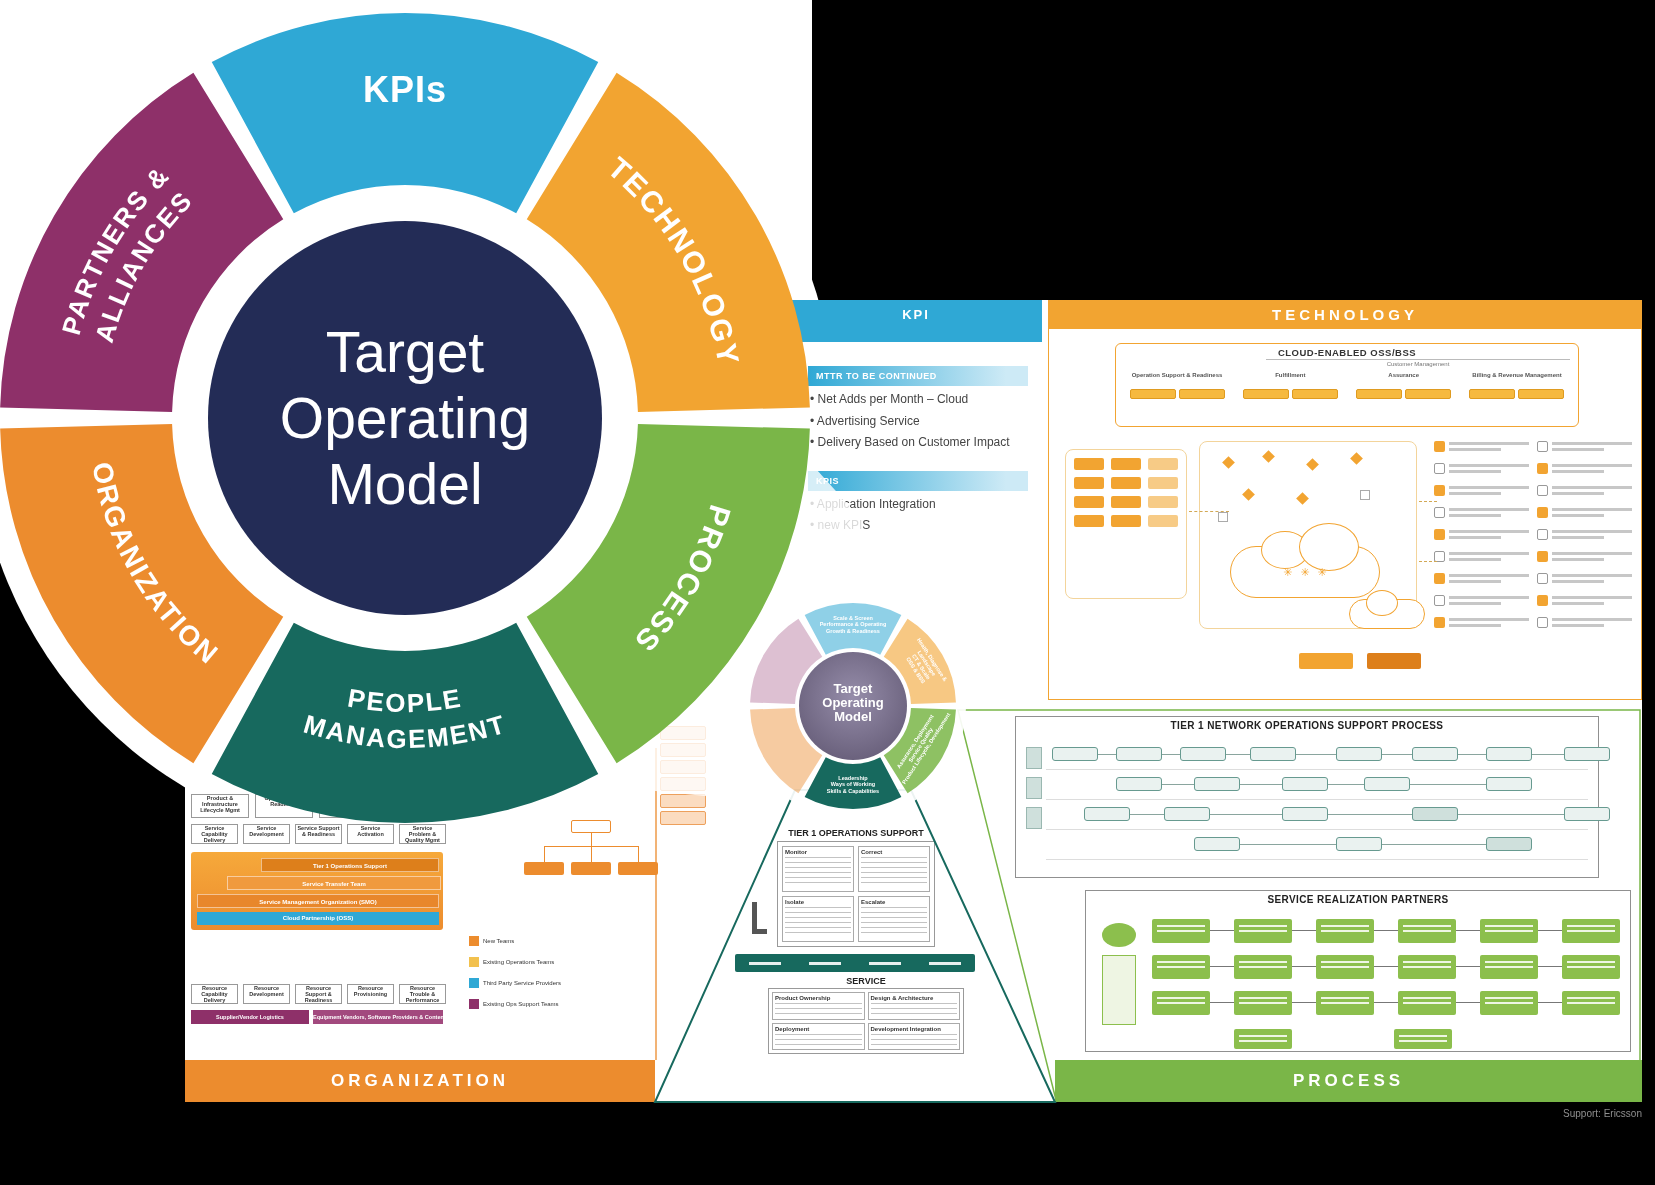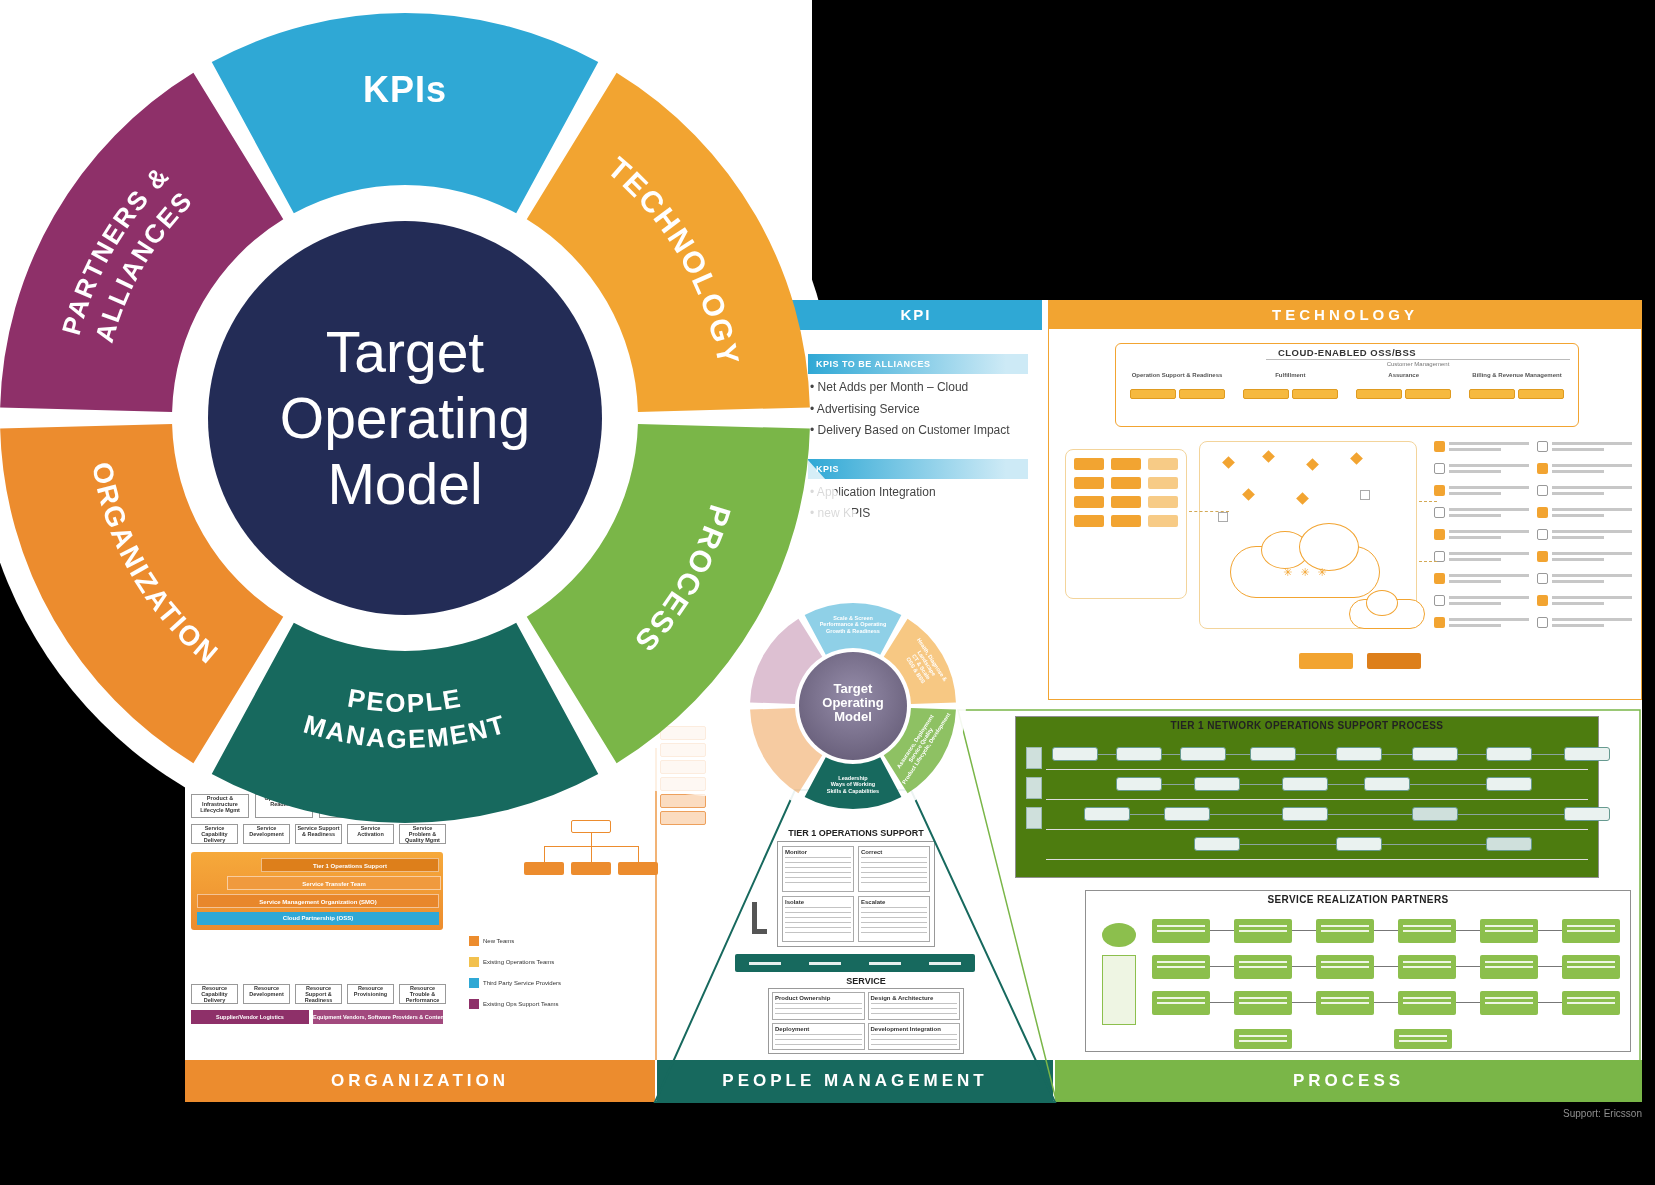--- a/index.html
+++ b/index.html
@@ -8,21 +8,21 @@
   #stage{position:relative;width:1655px;height:1185px;background:#000;overflow:hidden}
   .abs{position:absolute}
 
   
   #bg-circle{left:-25px;top:-12px;width:860px;height:860px;border-radius:50%;background:#fff}
   #bg-top{left:0;top:0;width:812px;height:310px;background:#fff}
   #poster-bg{left:185px;top:300px;width:1457px;height:802px;background:#fff}
 
   
   #kpi-panel{left:790px;top:300px;width:252px;height:362px;background:#fff}
-  #kpi-header{height:30px;line-height:30px;text-align:center;background:#2FA8D5;color:#fff;font-weight:bold;font-size:15px;letter-spacing:2px}
+  #kpi-header{height:42px;line-height:30px;text-align:center;background:#2FA8D5;color:#fff;font-weight:bold;font-size:13px;letter-spacing:2px}
   #kpi-sections{padding:24px 14px 0 18px}
   .kpi-bar{height:20px;line-height:20px;background:linear-gradient(90deg,#2FA8D5,#cdeaf6 90%);color:#fff;font-size:9px;font-weight:bold;padding-left:8px;letter-spacing:.5px;margin-top:20px;white-space:nowrap;overflow:hidden}
   .kpi-bar.first{margin-top:0}
   .kpi-bullet{font-size:12px;color:#444;margin:6px 0 0 2px;line-height:1.3}
 
   
   #tech-panel{left:1048px;top:300px;width:594px;height:400px;background:#fff;border:1.5px solid #F2A431}
   #tech-header{height:28px;line-height:28px;text-align:center;background:#F2A431;color:#fff;font-weight:bold;font-size:15px;letter-spacing:4px}
   #cloud-box{position:absolute;left:66px;top:42px;width:464px;height:84px;border:1px solid #F2A431;border-radius:6px;background:#fff}
   #cloud-title{text-align:center;font-size:9.5px;font-weight:bold;color:#333;margin-top:3px;letter-spacing:.5px}
@@ -51,21 +51,21 @@
   .ticon{width:11px;height:11px;border-radius:2px;flex:0 0 auto}
   .ticon.y{background:#F2A431}
   .ticon.g{background:#fff;border:1px solid #999}
   .tlwrap{flex:1;padding-top:1px}
   .tl{height:3px;background:#c7c7c7;margin-bottom:3px}
   .tl.s{width:65%}
   .tbx{position:absolute;width:54px;height:16px;background:#F2A431;border-radius:2px}
   .tdash{position:absolute;border-top:1px dashed #d2a855}
 
   
-  #pbox1{left:1015px;top:716px;width:584px;height:162px;background:#4d7c0f;border:1px solid #909090}
+  #pbox1{left:1015px;top:716px;width:584px;height:162px;background:#ffffff;border:1px solid #909090}
   #pbox2{left:1085px;top:890px;width:546px;height:162px;background:#fff;border:1px solid #909090}
   .pbox-title{text-align:center;font-size:10px;font-weight:bold;color:#222;margin-top:3px;letter-spacing:.4px}
   #flow1{position:absolute;left:8px;top:22px;right:8px;bottom:4px}
   .lane{position:absolute;left:22px;right:2px;height:1px;background:#ddd}
   .lanecell{position:absolute;width:16px;height:22px;background:#cfe0dc;border:1px solid #9ab8b1}
   .fbox{position:absolute;width:46px;height:14px;background:#eaf2f0;border:1px solid #679a90;border-radius:3px}
   .fbox.dark{background:#cfe0dc}
   .fline{position:absolute;height:1px;background:#8aa59e}
   #flow2{position:absolute;left:8px;top:20px;right:8px;bottom:4px}
   .gell{position:absolute;left:8px;top:12px;width:34px;height:24px;background:#8CBF4D;border-radius:50%}
@@ -126,21 +126,21 @@
 
 <div id="stage">
 
   <div class="abs" id="bg-top"></div>
   <div class="abs" id="bg-circle"></div>
   <div class="abs" id="poster-bg"></div>
 
   <div class="abs" id="kpi-panel">
     <div id="kpi-header">KPI</div>
     <div id="kpi-sections">
-        <div class="kpi-bar first">KPIS TO BE ALLIANCES</div>
+        <div class="kpi-bar first">MTTR TO BE CONTINUED</div>
         <div class="kpi-bullets">
           <div class="kpi-bullet">• Net Adds per Month – Cloud</div>
           <div class="kpi-bullet">• Advertising Service</div>
           <div class="kpi-bullet">• Delivery Based on Customer Impact</div>
         </div>
         <div class="kpi-bar">KPIS</div>
         <div class="kpi-bullets">
           <div class="kpi-bullet">• Application Integration</div>
           <div class="kpi-bullet">• new KPIS</div>
         </div>
@@ -606,21 +606,20 @@
     <div class="ocl" style="left:28px;top:28px;width:95px;height:1px"></div>
     <div class="ocl" style="left:28px;top:28px;width:1px;height:16px"></div>
     <div class="ocl" style="left:75px;top:28px;width:1px;height:16px"></div>
     <div class="ocl" style="left:122px;top:28px;width:1px;height:16px"></div>
     <div class="oc" style="left:8px;top:44px"></div>
     <div class="oc" style="left:55px;top:44px"></div>
     <div class="oc" style="left:102px;top:44px"></div>
   </div>
 
   <div class="bottom-bar" id="bar-org">ORGANIZATION</div>
-  <div class="bottom-bar" id="bar-people">PEOPLE MANAGEMENT</div>
   <div class="bottom-bar" id="bar-process">PROCESS</div>
 
   <div class="abs" id="source-note">Support: Ericsson</div>
 
   <svg id="overlay" width="1655" height="1185" viewBox="0 0 1655 1185">
     <defs>
       <radialGradient id="miniGrad" cx="50%" cy="42%" r="65%">
         <stop offset="0%" stop-color="#968daa"></stop>
         <stop offset="100%" stop-color="#655c77"></stop>
       </radialGradient>

